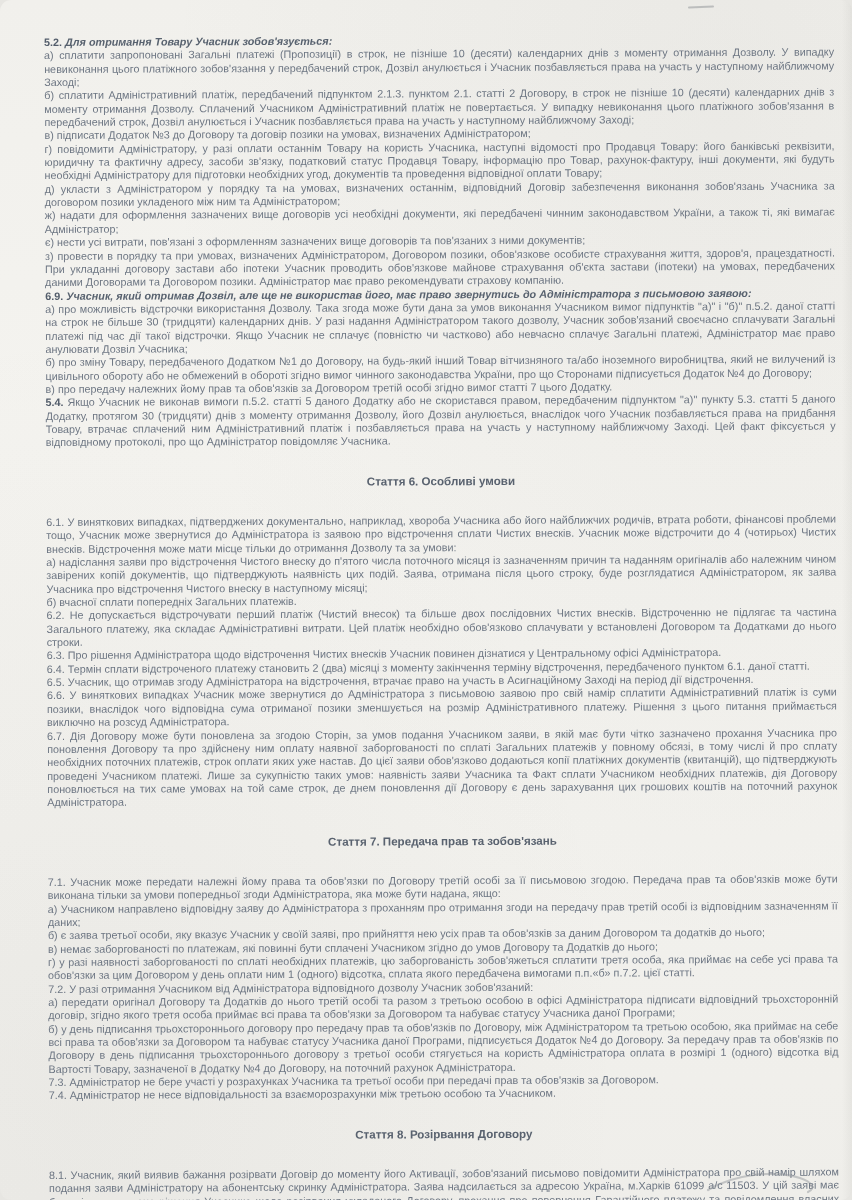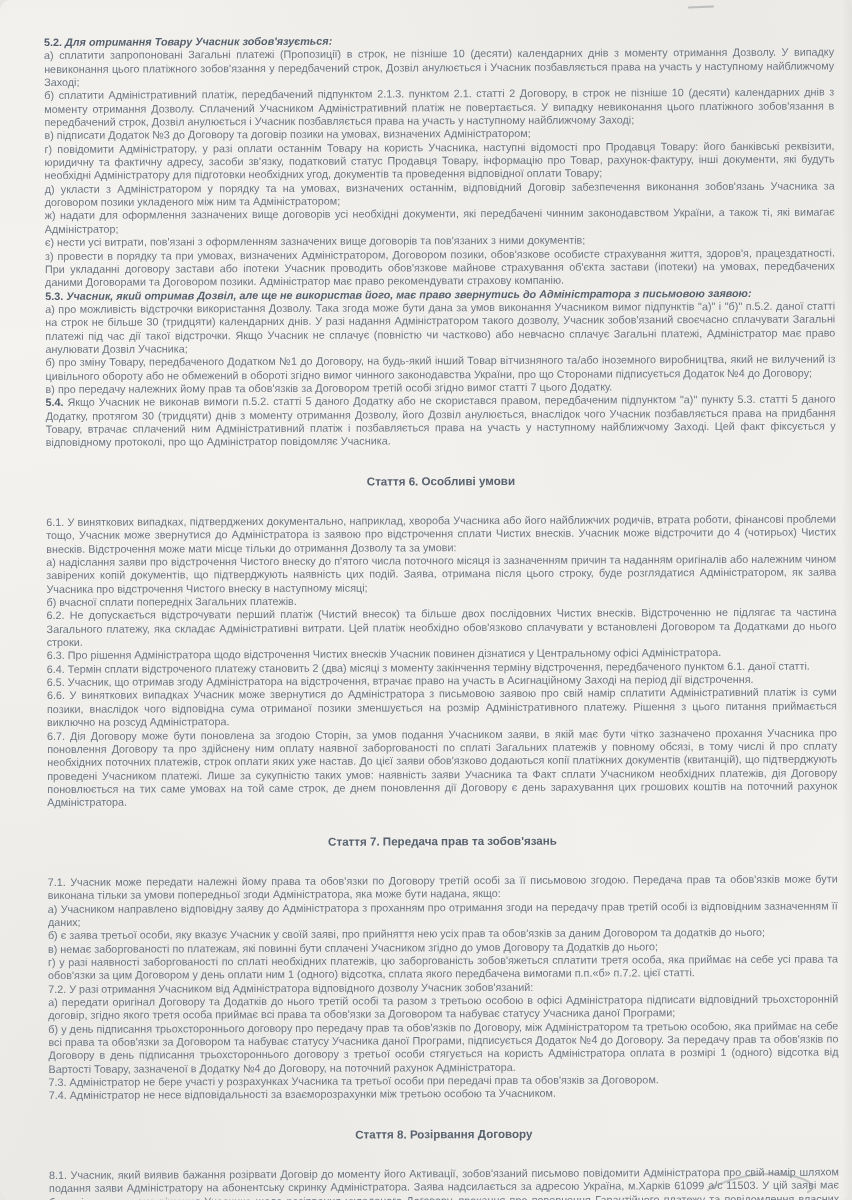--- a/index.html
+++ b/index.html
@@ -86,21 +86,21 @@
   <div class="content" id="doc">
       <p class="para lead"><b class="num">5.2.</b> <span class="bi">Для отримання Товару Учасник зобов'язується:</span></p>
       <p class="para">а) сплатити запропоновані Загальні платежі (Пропозиції) в строк, не пізніше 10 (десяти) календарних днів з моменту отримання Дозволу. У випадку невиконання цього платіжного зобов'язання у передбачений   строк, Дозвіл анулюється і  Учасник позбавляється права на участь у наступному найближчому Заході;</p>
       <p class="para">б) сплатити Адміністративний платіж, передбачений підпунктом 2.1.3. пунктом 2.1. статті 2 Договору, в строк не пізніше 10 (десяти) календарних днів з моменту отримання Дозволу. Сплачений Учасником Адміністративний платіж не повертається. У випадку невиконання цього платіжного зобов'язання в передбачений строк, Дозвіл анулюється і Учасник позбавляється права на участь у наступному найближчому Заході;</p>
       <p class="para">в) підписати Додаток №3 до Договору та договір позики на умовах, визначених Адміністратором;</p>
       <p class="para">г) повідомити Адміністратору, у разі оплати останнім Товару на користь Учасника, наступні відомості про Продавця Товару: його банківські реквізити, юридичну та фактичну адресу, засоби зв'язку, податковий статус Продавця Товару, інформацію про Товар, рахунок-фактуру, інші документи, які будуть необхідні Адміністратору для підготовки необхідних угод, документів та проведення відповідної оплати Товару;</p>
       <p class="para">д) укласти з Адміністратором у порядку та на умовах, визначених останнім, відповідний Договір забезпечення виконання зобов'язань Учасника за договором позики укладеного між ним та Адміністратором;</p>
       <p class="para">ж) надати для оформлення зазначених вище договорів усі необхідні документи, які передбачені чинним законодавством України, а також ті, які вимагає Адміністратор;</p>
       <p class="para">є) нести усі витрати, пов'язані з оформленням зазначених вище договорів та пов'язаних з ними документів;</p>
       <p class="para">з) провести в порядку та при умовах, визначених Адміністратором, Договором позики, обов'язкове особисте страхування життя, здоров'я, працездатності. При укладанні договору застави або іпотеки Учасник проводить обов'язкове майнове страхування об'єкта застави (іпотеки) на умовах, передбачених даними Договорами та Договором позики. Адміністратор має право рекомендувати страхову компанію.</p>
-      <p class="para lead"><b class="num">5.3.</b> <span class="bi">Учасник, який отримав Дозвіл, але ще не використав його, має право звернутись до Адміністратора з письмовою заявою:</span></p>
+      <p class="para lead"><b class="num">6.9.</b> <span class="bi">Учасник, який отримав Дозвіл, але ще не використав його, має право звернутись до Адміністратора з письмовою заявою:</span></p>
       <p class="para">а) про можливість відстрочки використання Дозволу. Така згода може бути дана за умов виконання Учасником вимог підпунктів "а)" і "б)" п.5.2. даної статті на строк не більше 30 (тридцяти) календарних днів. У разі надання Адміністратором такого дозволу, Учасник зобов'язаний своєчасно сплачувати Загальні платежі під час дії такої відстрочки. Якщо Учасник не сплачує (повністю чи частково) або невчасно сплачує Загальні платежі, Адміністратор має право анулювати Дозвіл Учасника;</p>
       <p class="para">б) про зміну Товару, передбаченого Додатком №1 до Договору, на будь-який інший Товар вітчизняного та/або іноземного виробництва, який не вилучений із цивільного обороту або не обмежений в обороті згідно вимог чинного законодавства України, про що Сторонами підписується Додаток №4 до Договору;</p>
       <p class="para">в) про передачу належних йому прав та обов'язків за Договором третій особі згідно вимог статті 7 цього Додатку.</p>
       <p class="para"><b class="num">5.4.</b> <span>Якщо Учасник не виконав вимоги п.5.2. статті 5 даного Додатку або не скористався правом, передбаченим підпунктом "а)" пункту 5.3. статті 5 даного Додатку, протягом 30 (тридцяти) днів з моменту отримання Дозволу, його Дозвіл анулюється, внаслідок чого Учасник позбавляється права на придбання Товару, втрачає сплачений ним Адміністративний платіж і позбавляється права на участь у наступному найближчому Заході. Цей факт фіксується у відповідному протоколі, про що Адміністратор повідомляє Учасника.</span></p>
       <div class="heading">Стаття 6. Особливі умови</div>
       <p class="para">6.1. У виняткових випадках, підтверджених документально, наприклад, хвороба Учасника або його найближчих родичів, втрата роботи, фінансові проблеми тощо, Учасник може звернутися до Адміністратора із заявою про відстрочення сплати Чистих внесків. Учасник може відстрочити до 4 (чотирьох) Чистих внесків. Відстрочення може мати місце тільки до отримання Дозволу та за умови:</p>
       <p class="para">а) надіслання заяви про відстрочення Чистого внеску до п'ятого числа поточного місяця із зазначенням причин та наданням оригіналів або належним чином завірених копій  документів, що підтверджують наявність цих подій. Заява, отримана після цього строку, буде розглядатися Адміністратором, як заява Учасника про відстрочення Чистого внеску в наступному місяці;</p>
       <p class="para">б)  вчасної сплати попередніх Загальних платежів.</p>
       <p class="para">6.2. Не допускається відстрочувати перший платіж (Чистий внесок) та більше двох послідовних Чистих внесків. Відстроченню не підлягає та частина Загального платежу, яка складає Адміністративні витрати. Цей платіж необхідно обов'язково сплачувати у встановлені Договором та Додатками до нього строки.</p>
       <p class="para">6.3. Про рішення Адміністратора щодо відстрочення Чистих внесків Учасник повинен дізнатися у Центральному офісі Адміністратора.</p>

